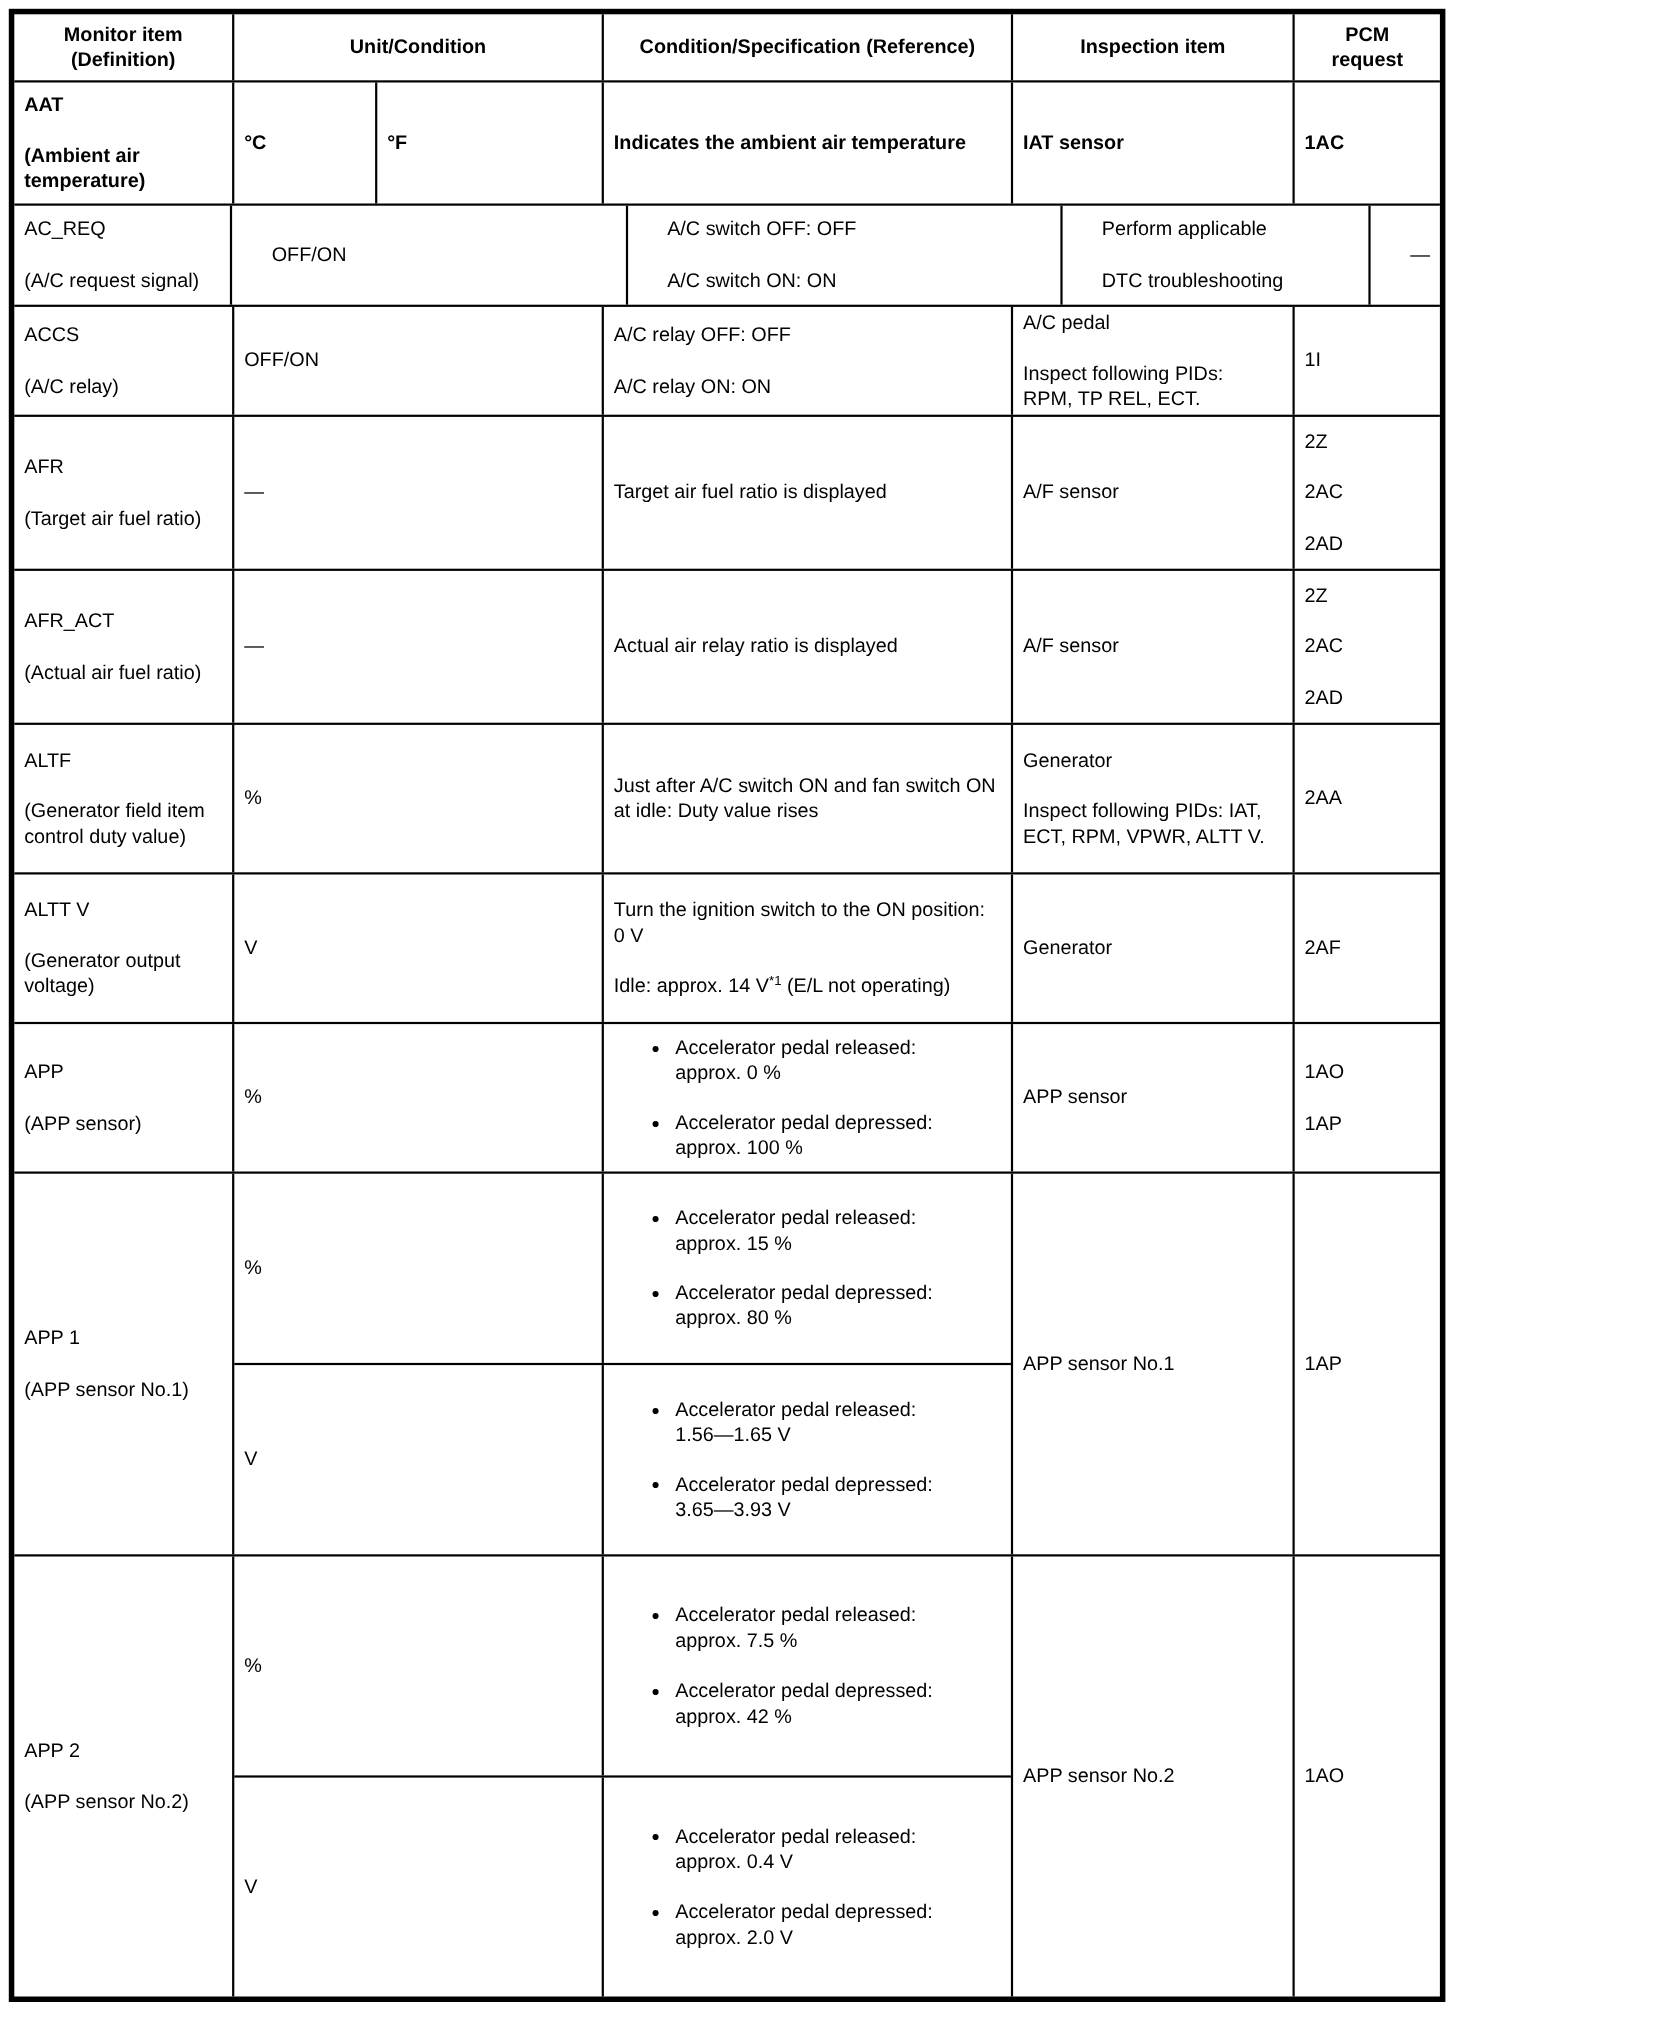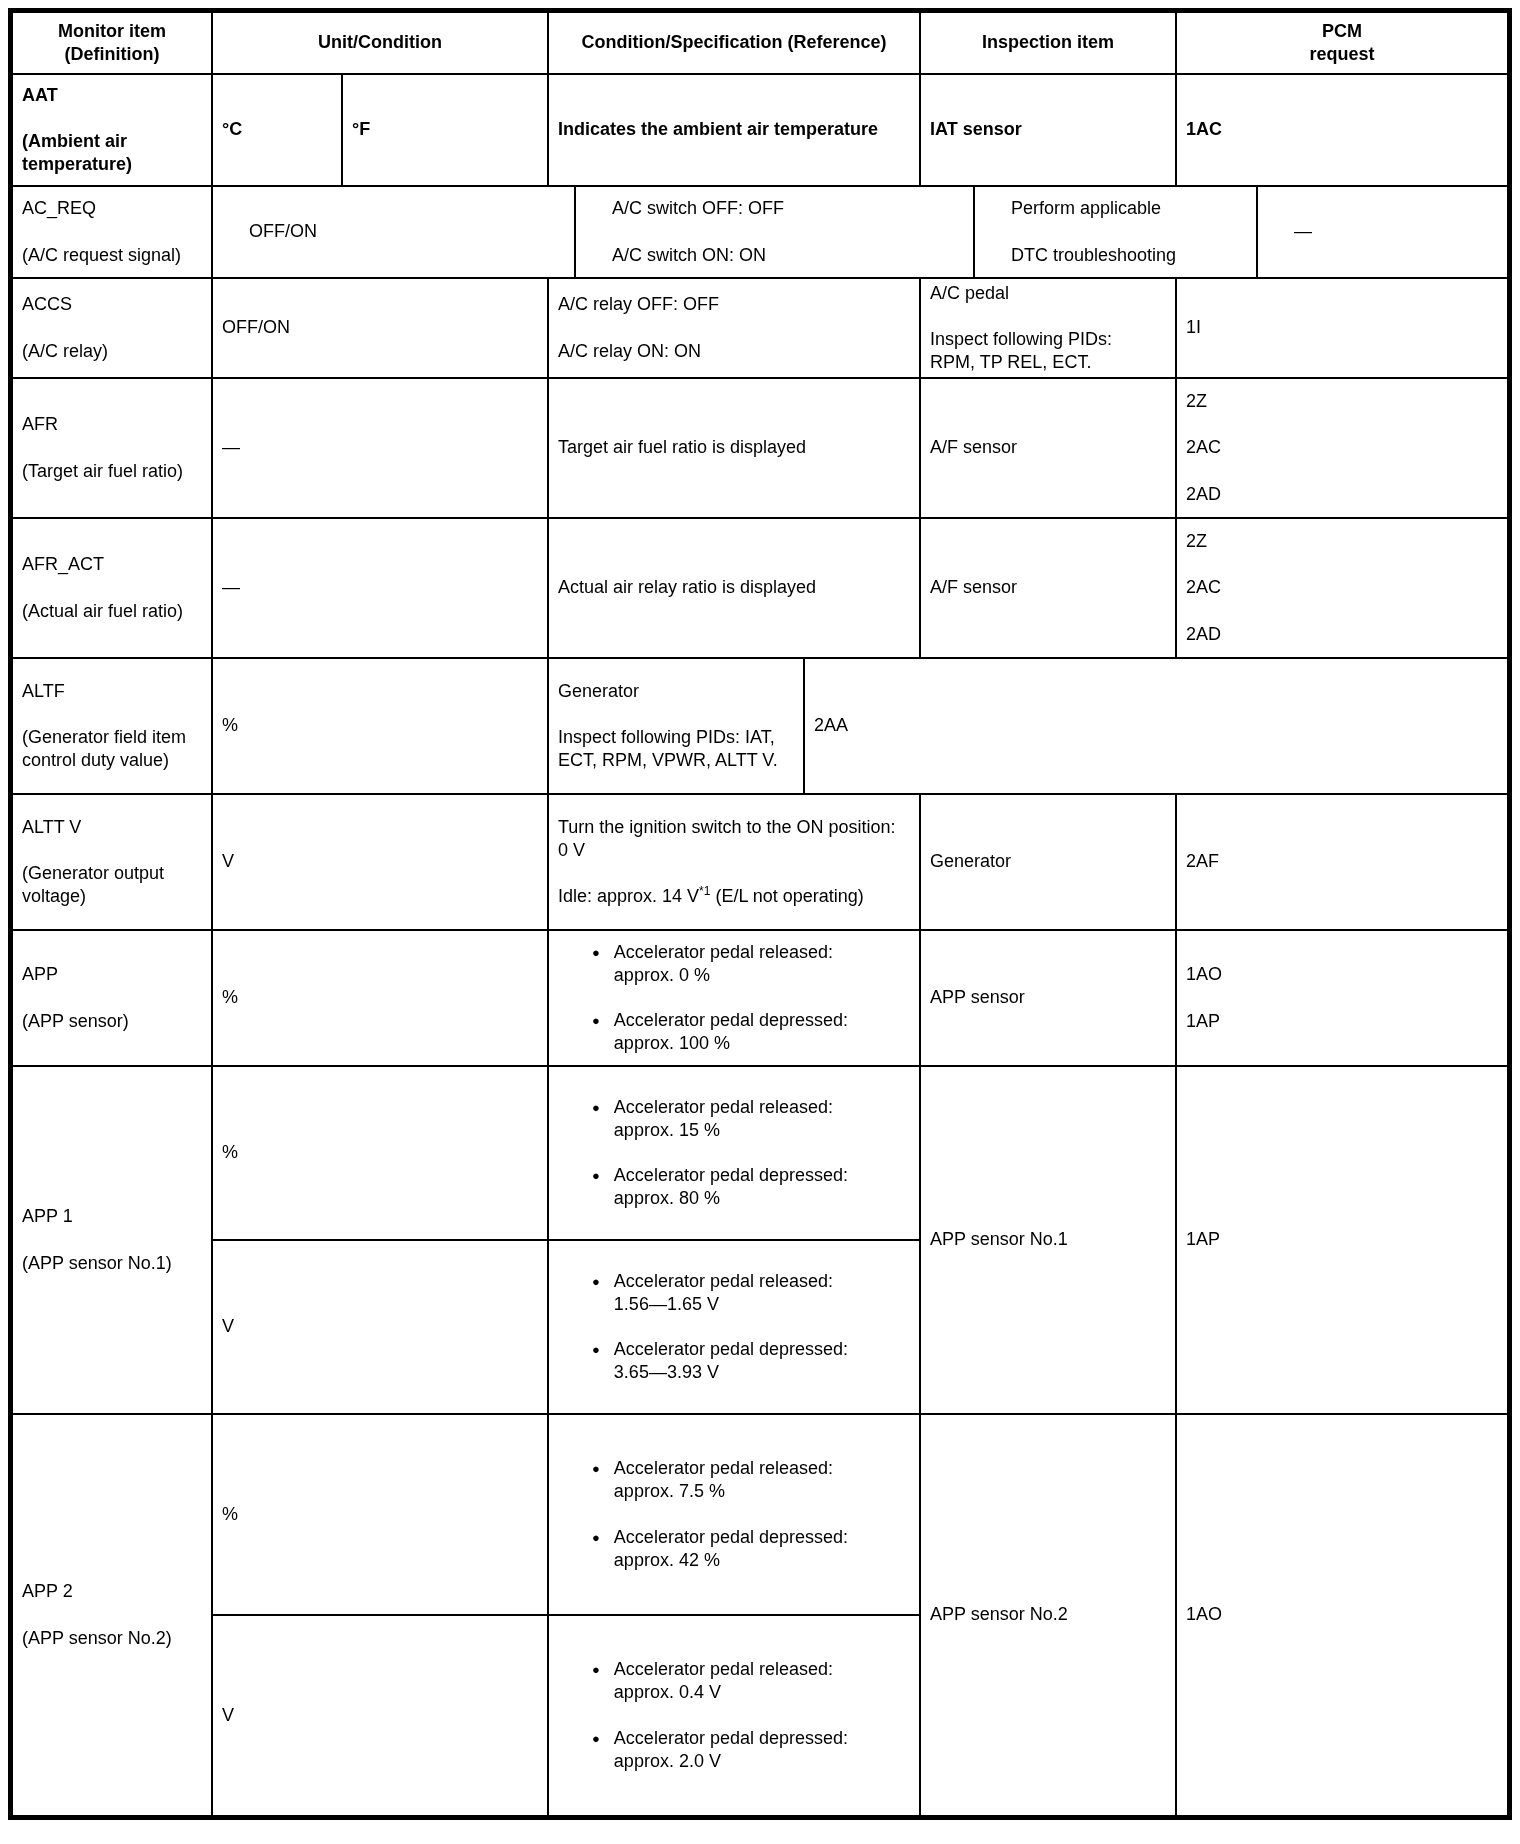--- a/index.html
+++ b/index.html
@@ -4,21 +4,21 @@
 <style>
   * { box-sizing: border-box; margin: 0; padding: 0; }
   html, body { background: #ffffff; }
   body {
     font-family: "Liberation Sans", "DejaVu Sans", sans-serif;
     color: #000;
     width: 1520px;
   }
   .page { width: 1520px; padding: 8px; background: #fff; }
   .table {
-    width: 1504px;
+    width: 1306px;
     border: 5px solid #000;
     background: #fff;
   }
   .row { display: flex; border-bottom: 2px solid #000; }
   .row:last-child { border-bottom: none; }
   .cell {
     border-right: 2px solid #000;
     padding: 6px 9px;
     font-size: 18px;
     line-height: 1.28;
@@ -186,20 +186,21 @@
 2AC
 
 2AD</div>
     </div>
 
     <div class="row r-altf">
       <div class="cell c-monitor pre">ALTF
 
 (Generator field item control duty value)</div>
       <div class="cell c-unit pre">%</div>
+      <div class="cell c-cond pre">Just after A/C switch ON and fan switch ON at idle: Duty value rises</div>
       <div class="cell c-insp pre">Generator
 
 Inspect following PIDs: IAT, ECT, RPM, VPWR, ALTT V.</div>
       <div class="cell c-pcm pre">2AA</div>
     </div>
 
     <div class="row r-alttv">
       <div class="cell c-monitor pre">ALTT V
 
 (Generator output voltage)</div>

